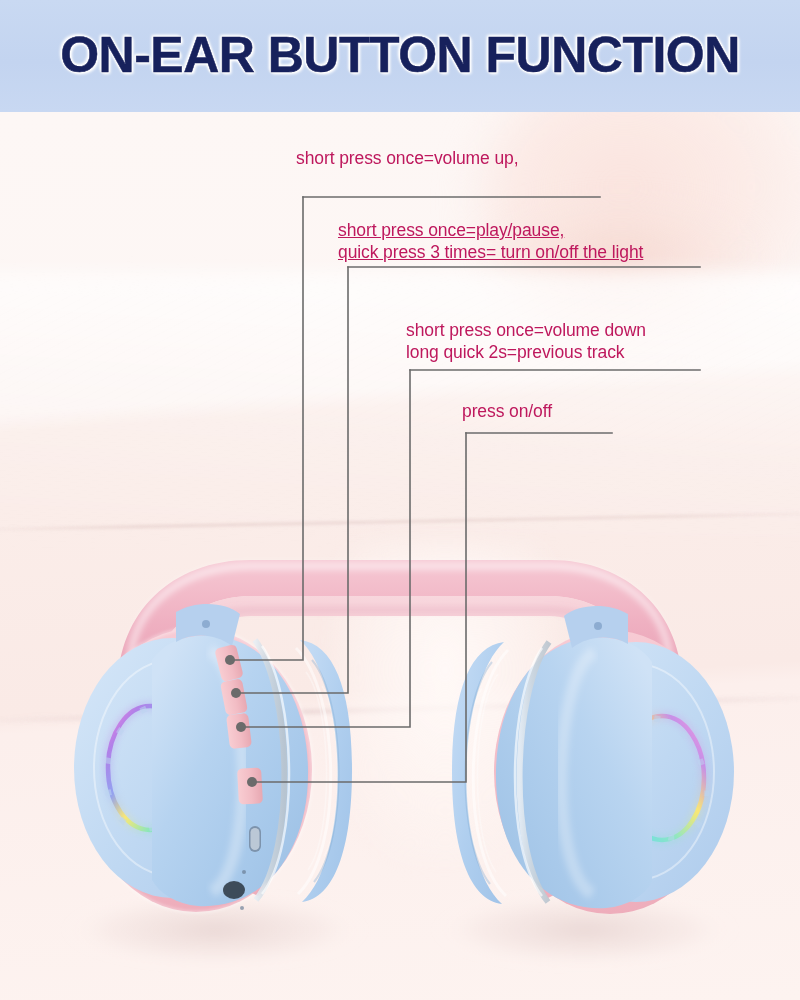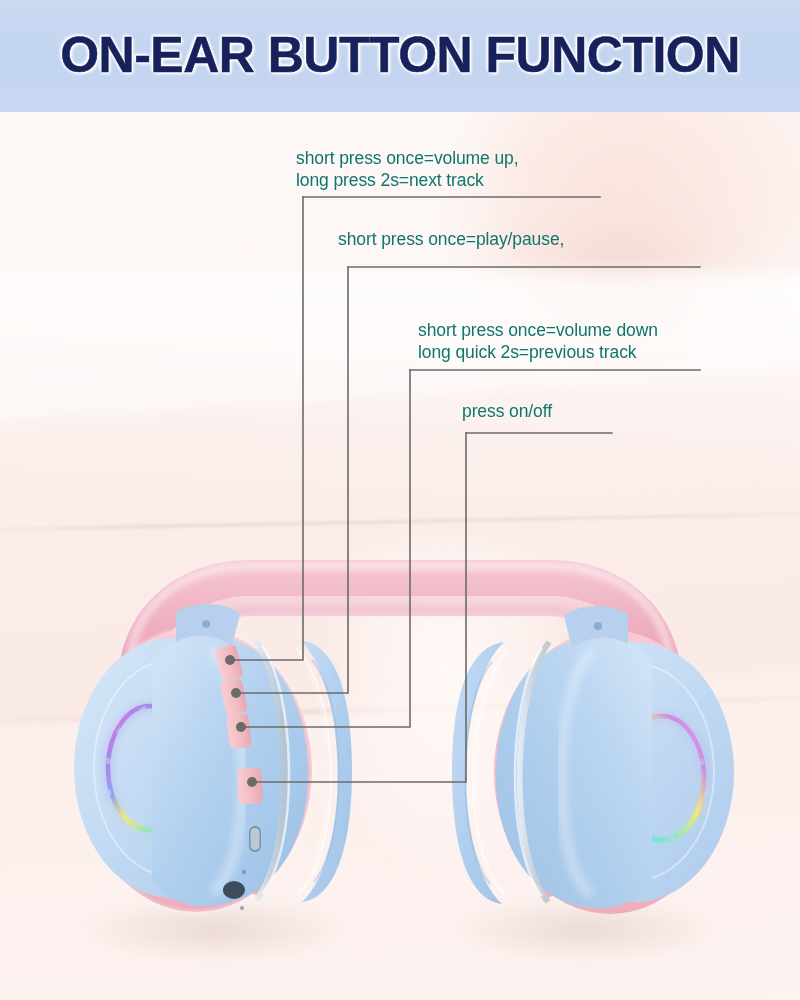--- a/index.html
+++ b/index.html
@@ -99,21 +99,21 @@
     position: absolute;
     left: 330px; top: 430px;
     width: 230px; height: 320px;
     background: radial-gradient(ellipse at 50% 40%, rgba(255,250,248,0.95) 0%, rgba(254,246,243,0.5) 55%, rgba(253,242,239,0) 80%);
     filter: blur(10px);
   }
 
   
   .callout {
     position: absolute;
-    color: #0f766e;
+    color: #be185d;
     font-size: 17.5px;
     line-height: 22px;
     white-space: nowrap;
     letter-spacing: -0.1px;
   }
   .callout .ln { display: block; }
 
   
   .leaders {
     position: absolute;
@@ -335,28 +335,28 @@
     <g fill="#6b6b6b">
       <circle cx="230" cy="660" r="5"></circle>
       <circle cx="236" cy="693" r="5"></circle>
       <circle cx="241" cy="727" r="5"></circle>
       <circle cx="252" cy="782" r="5"></circle>
     </g>
   </svg>
 
   <div class="callout" style="left:296px; top:147px;">
     <span class="ln">short press once=volume up,</span>
-    <span class="ln">long press 2s=next track</span>
-  </div>
-
-  <div class="callout" style="left:338px; top:228px;">
+  </div>
+
+  <div class="callout" style="left:338px; top:219px;text-decoration:underline;">
     <span class="ln">short press once=play/pause,</span>
-  </div>
-
-  <div class="callout" style="left:418px; top:319px;">
+    <span class="ln">quick press 3 times= turn on/off the light</span>
+  </div>
+
+  <div class="callout" style="left:406px; top:319px;">
     <span class="ln">short press once=volume down</span>
     <span class="ln">long quick 2s=previous track</span>
   </div>
 
   <div class="callout" style="left:462px; top:400px;">
     <span class="ln">press on/off</span>
   </div>
 
 </div>
 

